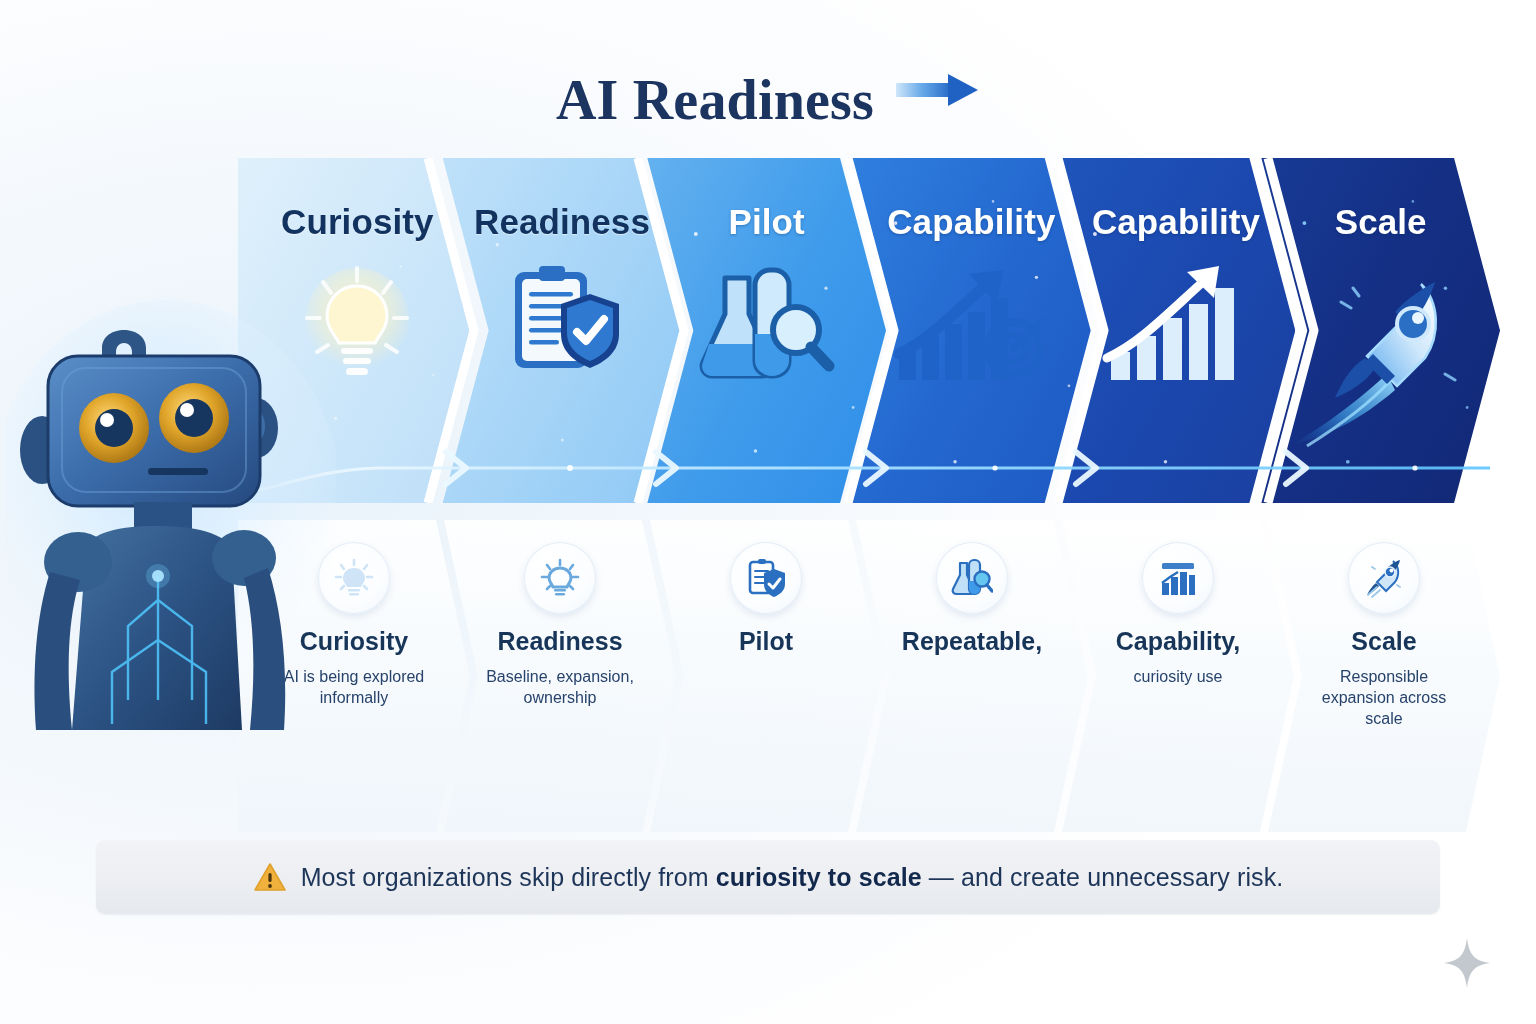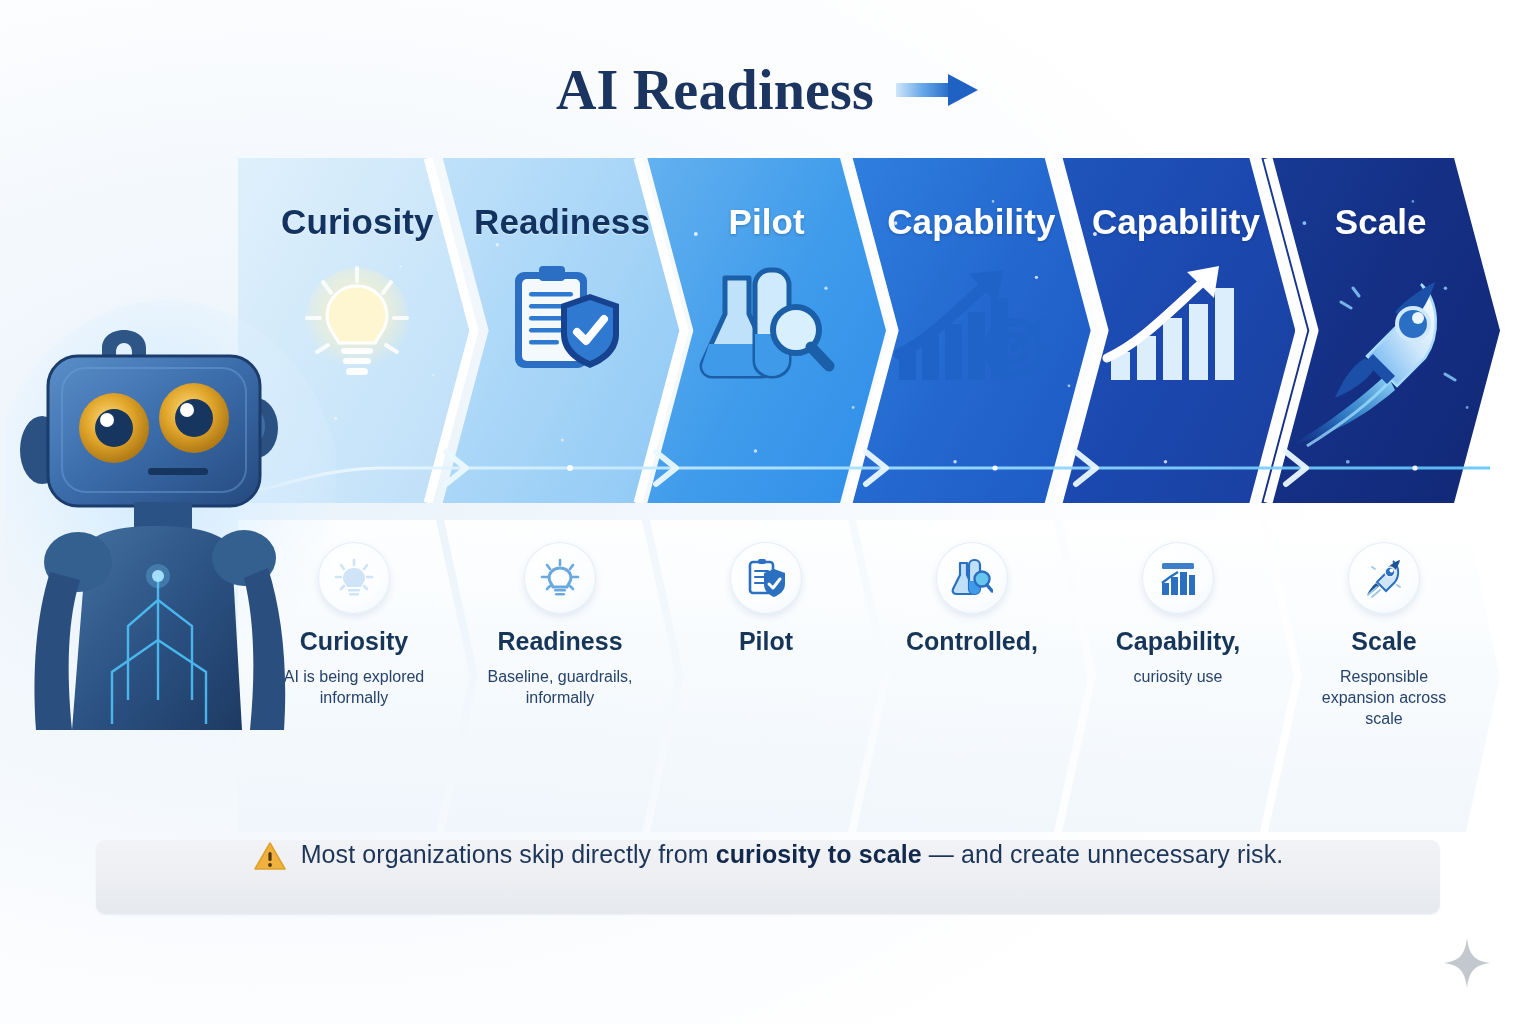--- a/index.html
+++ b/index.html
@@ -10,22 +10,22 @@
   }
   #stage{
     position:absolute;inset:0;
     background:
       radial-gradient(1100px 700px at 18% 48%, #e9f3fb 0%, #f3f8fc 42%, #fbfcfe 70%, #ffffff 100%),
       linear-gradient(180deg,#ffffff 0%,#fafcfe 60%,#f6f8fb 100%);
   }
 
   
   .title-wrap{
-    position:absolute;left:0;right:0;top:58px;
-    display:flex;align-items:center;justify-content:center;gap:20px;
+    position:absolute;left:0;right:0;top:68px;
+    display:flex;justify-content:center;gap:20px;
     z-index:30;
   }
   .title-text{
     font-family:"Liberation Serif", serif;
     font-weight:bold;
     font-size:56px;
     letter-spacing:0.2px;
     color:#1b3560;
     text-shadow:0 1px 1px rgba(255,255,255,.8);
     white-space:nowrap;
@@ -105,21 +105,21 @@
     font-size:16px;color:#2a4col;color:#27436b;line-height:1.32;text-align:center;
     max-width:152px;
   }
 
   
   .footer{
     position:absolute;left:96px;top:840px;width:1344px;height:74px;
     border-radius:9px;
     background:linear-gradient(180deg,#f2f3f6 0%,#eceef2 55%,#e6e9ee 100%);
     box-shadow:0 1px 2px rgba(40,60,90,.07);
-    display:flex;align-items:flex-start;justify-content:center;gap:14px;
+    display:flex;align-items:center;justify-content:center;gap:14px;
     z-index:20;
   }
   .footer-text{
     font-size:25px;color:#1d3558;white-space:nowrap;letter-spacing:.1px;
   }
   .footer-text b{font-weight:bold;color:#12294d;}
 
   .sparkle{position:absolute;left:1442px;top:936px;z-index:18;}
 </style>
 </head>
@@ -455,21 +455,21 @@
             <line x1="38" y1="19" x2="33" y2="19"></line>
             <line x1="7" y1="31" x2="10" y2="28"></line>
             <line x1="33" y1="31" x2="30" y2="28"></line>
           </g>
           <path d="M20 10 C13 10 9 15 9 20 C9 24 12 26 13 29 L27 29 C28 26 31 24 31 20 C31 15 27 10 20 10 Z" fill="none" stroke="#6aa9dd" stroke-width="3"></path>
           <rect x="14" y="31" width="12" height="2.6" rx="1.3" fill="#6aa9dd"></rect>
           <rect x="15" y="35" width="10" height="2.6" rx="1.3" fill="#6aa9dd"></rect>
         </svg>
       </div>
       <div class="card-title">Readiness</div>
-      <div class="card-desc">Baseline, guardrails, informally</div>
+      <div class="card-desc">Baseline, expansion, ownership</div>
     </div>
 
     <div class="card">
       <div class="badge">
         <svg width="42" height="42" viewBox="0 0 42 42">
           <rect x="5" y="5" width="23" height="31" rx="3" fill="none" stroke="#2b6fc0" stroke-width="2.6"></rect>
           <rect x="13" y="2" width="8" height="5" rx="2" fill="#2b6fc0"></rect>
           <g fill="#2b6fc0">
             <rect x="9" y="13" width="15" height="2" rx="1"></rect>
             <rect x="9" y="19" width="15" height="2" rx="1"></rect>
@@ -485,21 +485,21 @@
     <div class="card">
       <div class="badge">
         <svg width="42" height="40" viewBox="0 0 42 40">
           <path d="M9 5 L16 5 L16 17 L23 31 C24 33.5 22.5 36 20 36 L5 36 C2.5 36 1 33.5 2 31 L9 17 Z" fill="#bfe0f7" stroke="#2b6fc0" stroke-width="2.2" stroke-linejoin="round"></path>
           <rect x="18" y="2" width="11" height="34" rx="5" fill="#bfe0f7" stroke="#2b6fc0" stroke-width="2.2"></rect>
           <path d="M18 23 L29 23 L29 31 C29 34 26 36 23.5 36 C21 36 18 34 18 31 Z" fill="#3f9bea"></path>
           <circle cx="31" cy="21" r="7.5" fill="#67c6f0" stroke="#2b6fc0" stroke-width="2.4"></circle>
           <line x1="36" y1="27" x2="41" y2="33" stroke="#2b6fc0" stroke-width="3.4" stroke-linecap="round"></line>
         </svg>
       </div>
-      <div class="card-title">Controlled,</div>
+      <div class="card-title">Repeatable,</div>
     </div>
 
     <div class="card">
       <div class="badge">
         <svg width="40" height="40" viewBox="0 0 40 40">
           <rect x="4" y="5" width="32" height="6" rx="1.5" fill="#3d7fc8"></rect>
           <g fill="#2b6fc0">
             <rect x="4" y="25" width="7" height="12"></rect>
             <rect x="13" y="19" width="7" height="18"></rect>
             <rect x="22" y="14" width="7" height="23"></rect>

